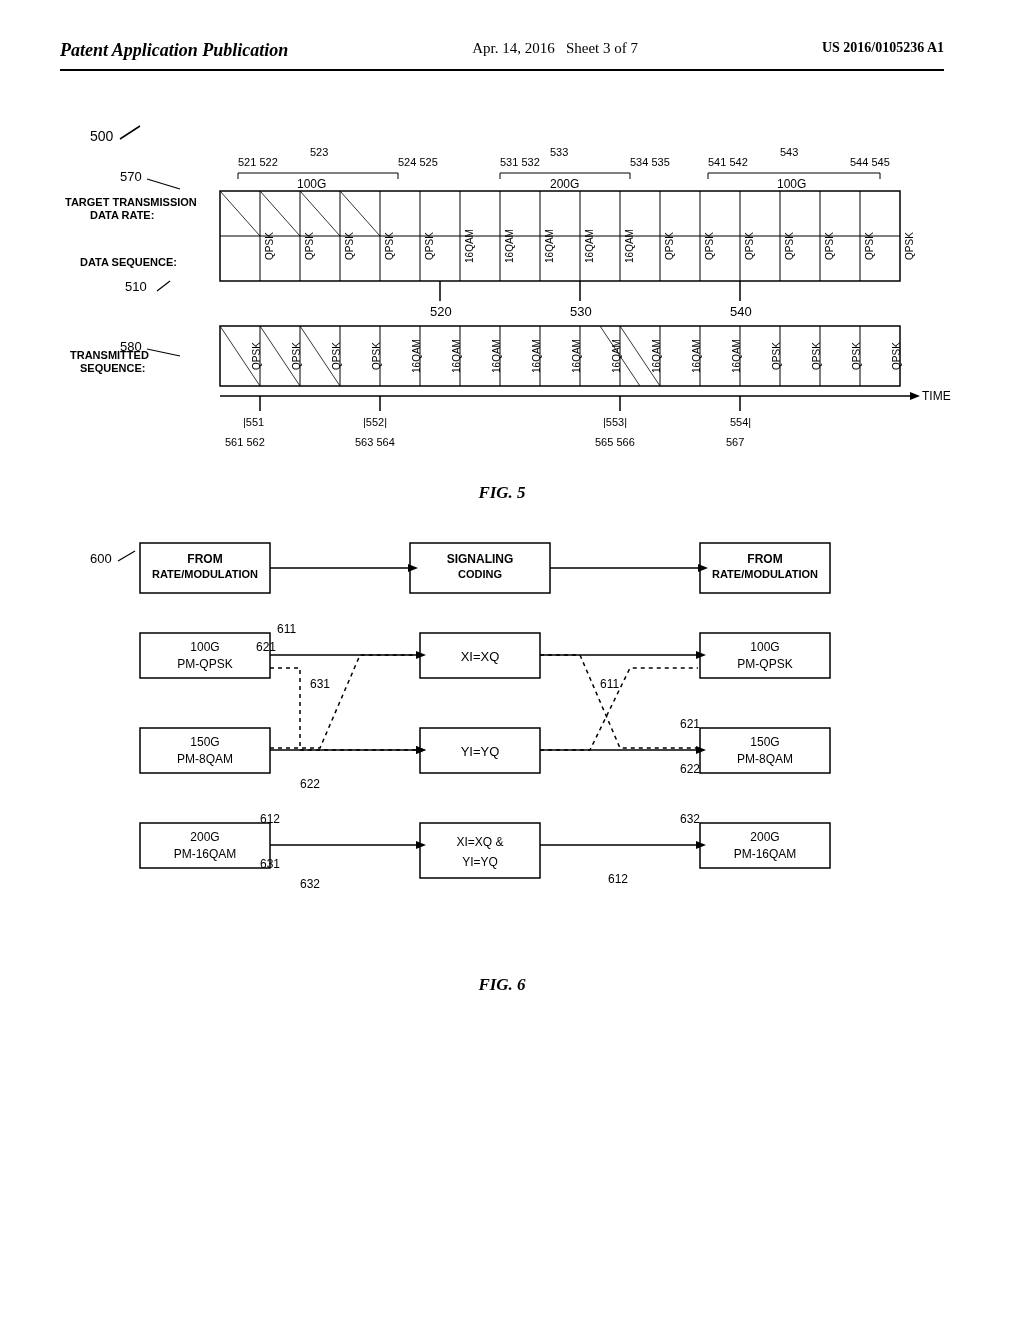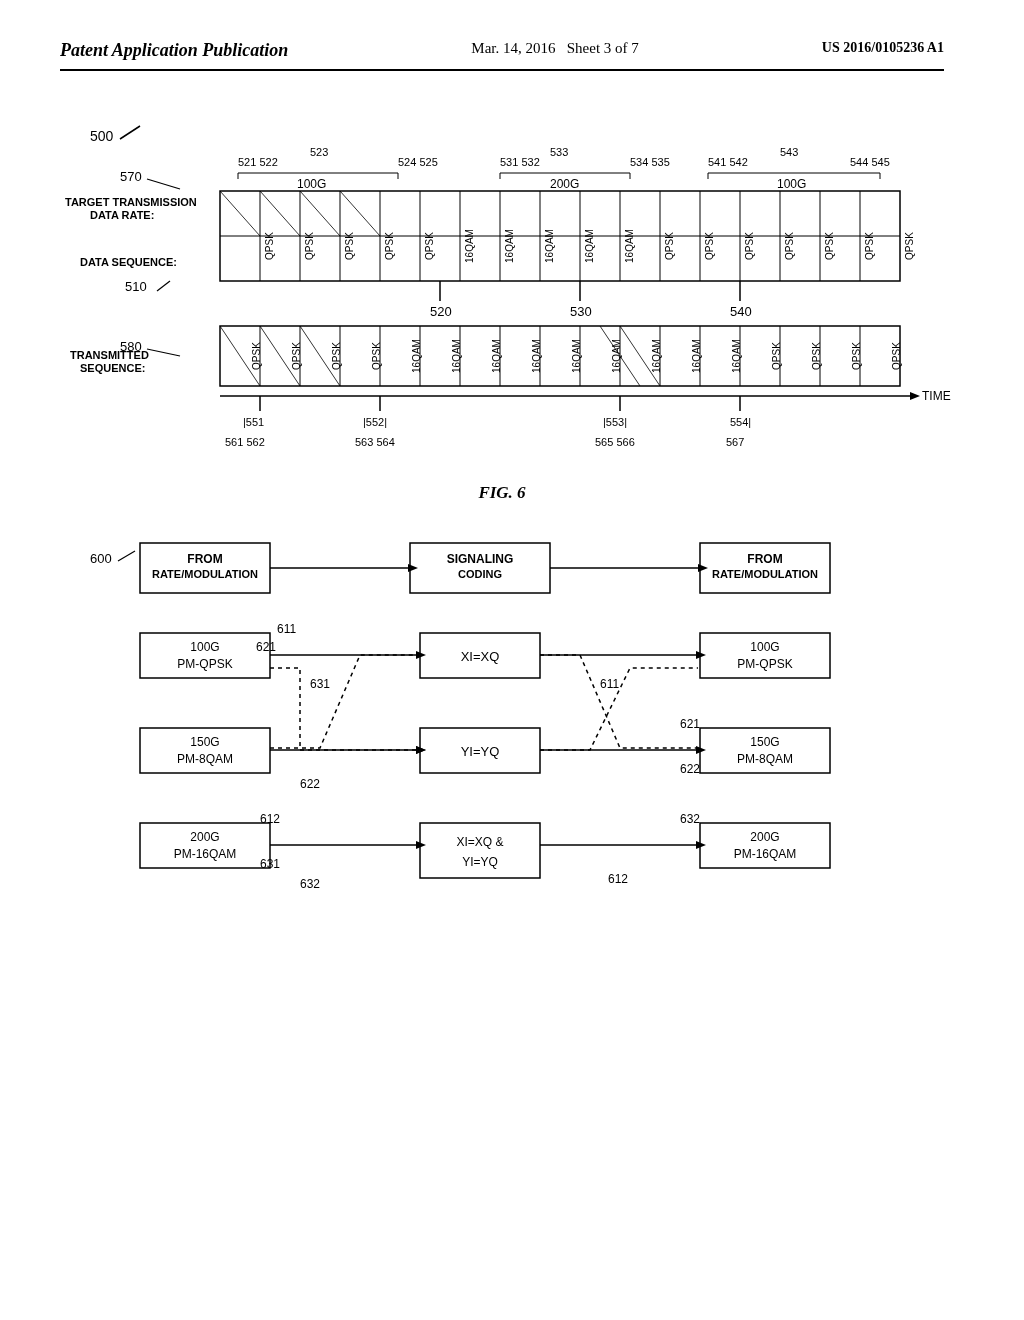--- a/index.html
+++ b/index.html
@@ -68,21 +68,21 @@
     }
   </style>
 </head>
 <body>
 
 <div class="page">
 
   <div class="header">
     <div class="header-left">Patent Application Publication</div>
     <div class="header-center">
-      <span>Mar. 14, 2016</span>&nbsp;&nbsp;&nbsp;<span>Sheet 3 of 7</span>
+      <span>Apr. 14, 2016</span>&nbsp;&nbsp;&nbsp;<span>Sheet 3 of 7</span>
     </div>
     <div class="header-right">US 2016/0105236 A1</div>
   </div>
 
   <div class="fig5-area">
     <svg width="900" height="380" viewBox="0 0 900 380">
 
       <text x="30" y="50" font-size="14" font-family="Arial">500</text>
       <line x1="60" y1="48" x2="80" y2="35" stroke="#000" stroke-width="1.5"></line>
 
@@ -249,21 +249,21 @@
       <line x1="680" y1="305" x2="680" y2="320" stroke="#000" stroke-width="1.5"></line>
       <text x="670" y="335" font-size="11" font-family="Arial">554|</text>
 
       <text x="165" y="355" font-size="11" font-family="Arial">561 562</text>
       <text x="295" y="355" font-size="11" font-family="Arial">563 564</text>
       <text x="535" y="355" font-size="11" font-family="Arial">565 566</text>
       <text x="666" y="355" font-size="11" font-family="Arial">567</text>
 
     </svg>
 
-    <div class="fig-label">FIG. 6</div>
+    <div class="fig-label">FIG. 5</div>
   </div>
 
   <div class="fig6-area">
     <svg width="900" height="430" viewBox="0 0 900 430">
 
       <text x="30" y="30" font-size="13" font-family="Arial">600</text>
       <line x1="58" y1="28" x2="75" y2="18" stroke="#000" stroke-width="1.2"></line>
 
       <rect x="80" y="10" width="130" height="50" fill="none" stroke="#000" stroke-width="1.5"></rect>
       <text x="145" y="30" font-size="12" font-family="Arial" text-anchor="middle" font-weight="bold">FROM</text>
@@ -358,15 +358,16 @@
       <text x="200" y="290" font-size="12" font-family="Arial">612</text>
       <text x="200" y="335" font-size="12" font-family="Arial">631</text>
       <text x="240" y="355" font-size="12" font-family="Arial">632</text>
 
       <text x="548" y="350" font-size="12" font-family="Arial">612</text>
 
       <text x="250" y="155" font-size="12" font-family="Arial">631</text>
 
     </svg>
 
+    <div class="fig-label">FIG. 6</div>
   </div>
 
 </div>
 
 </body></html>

